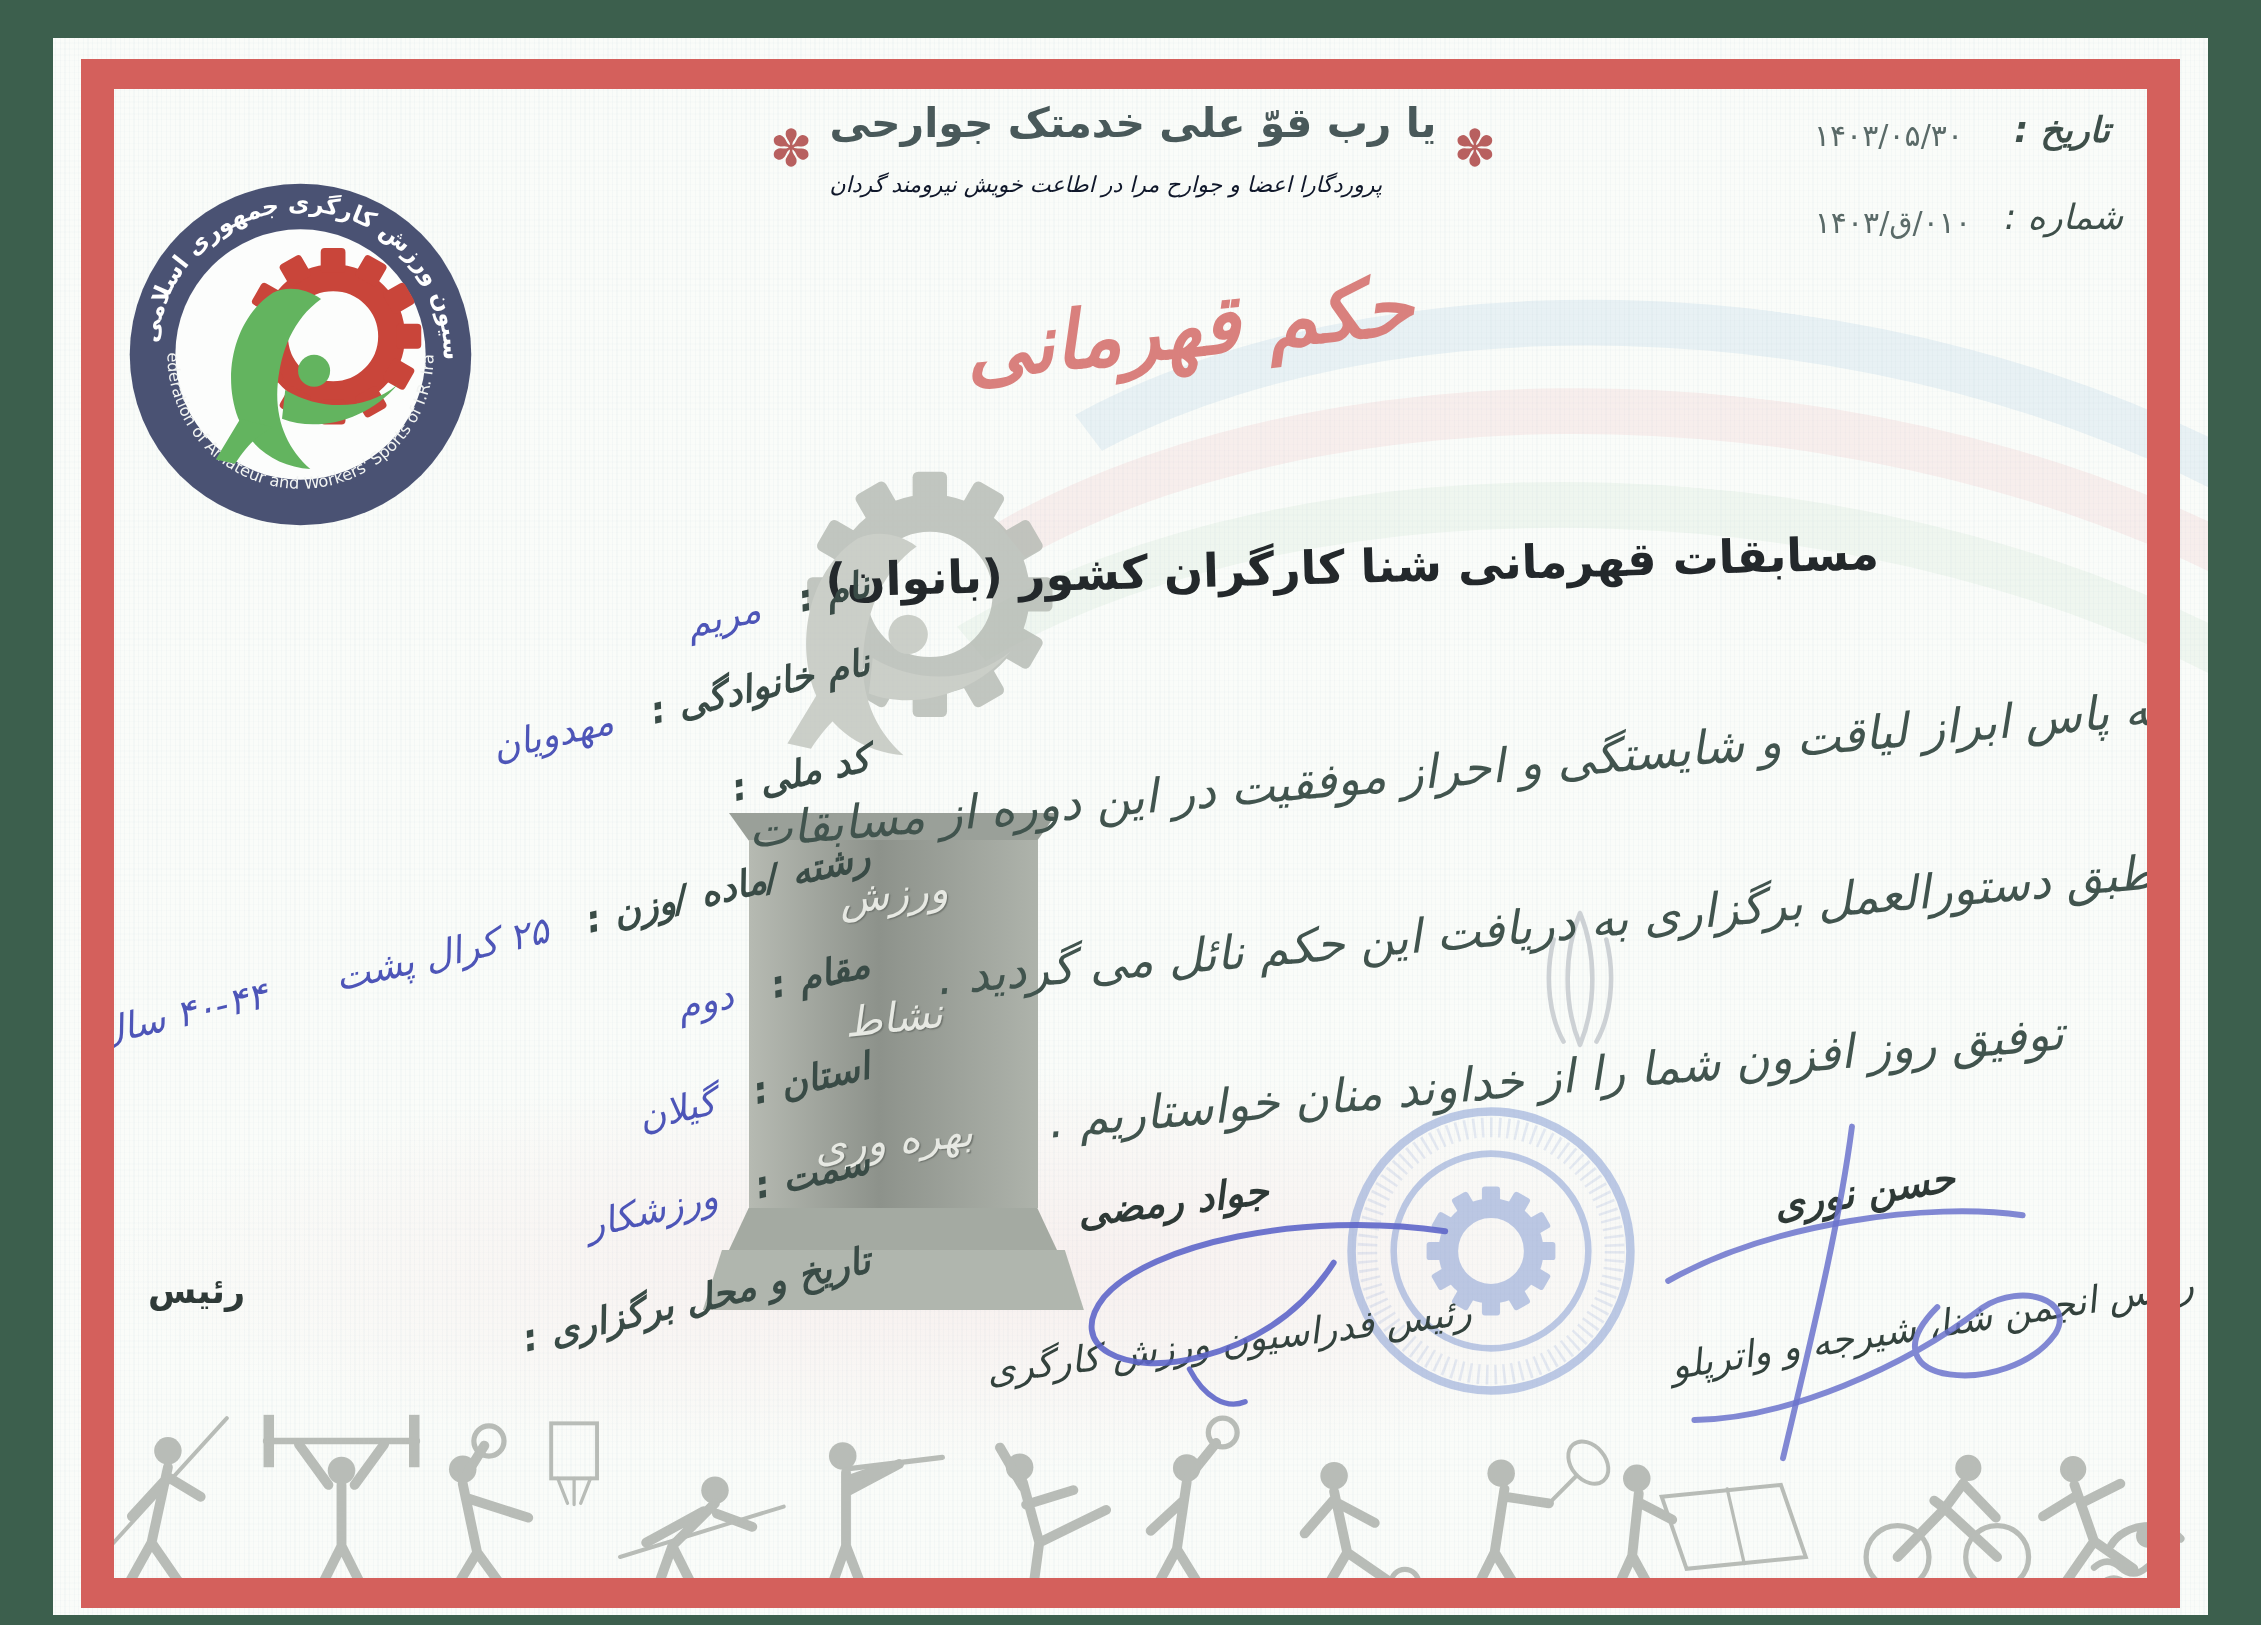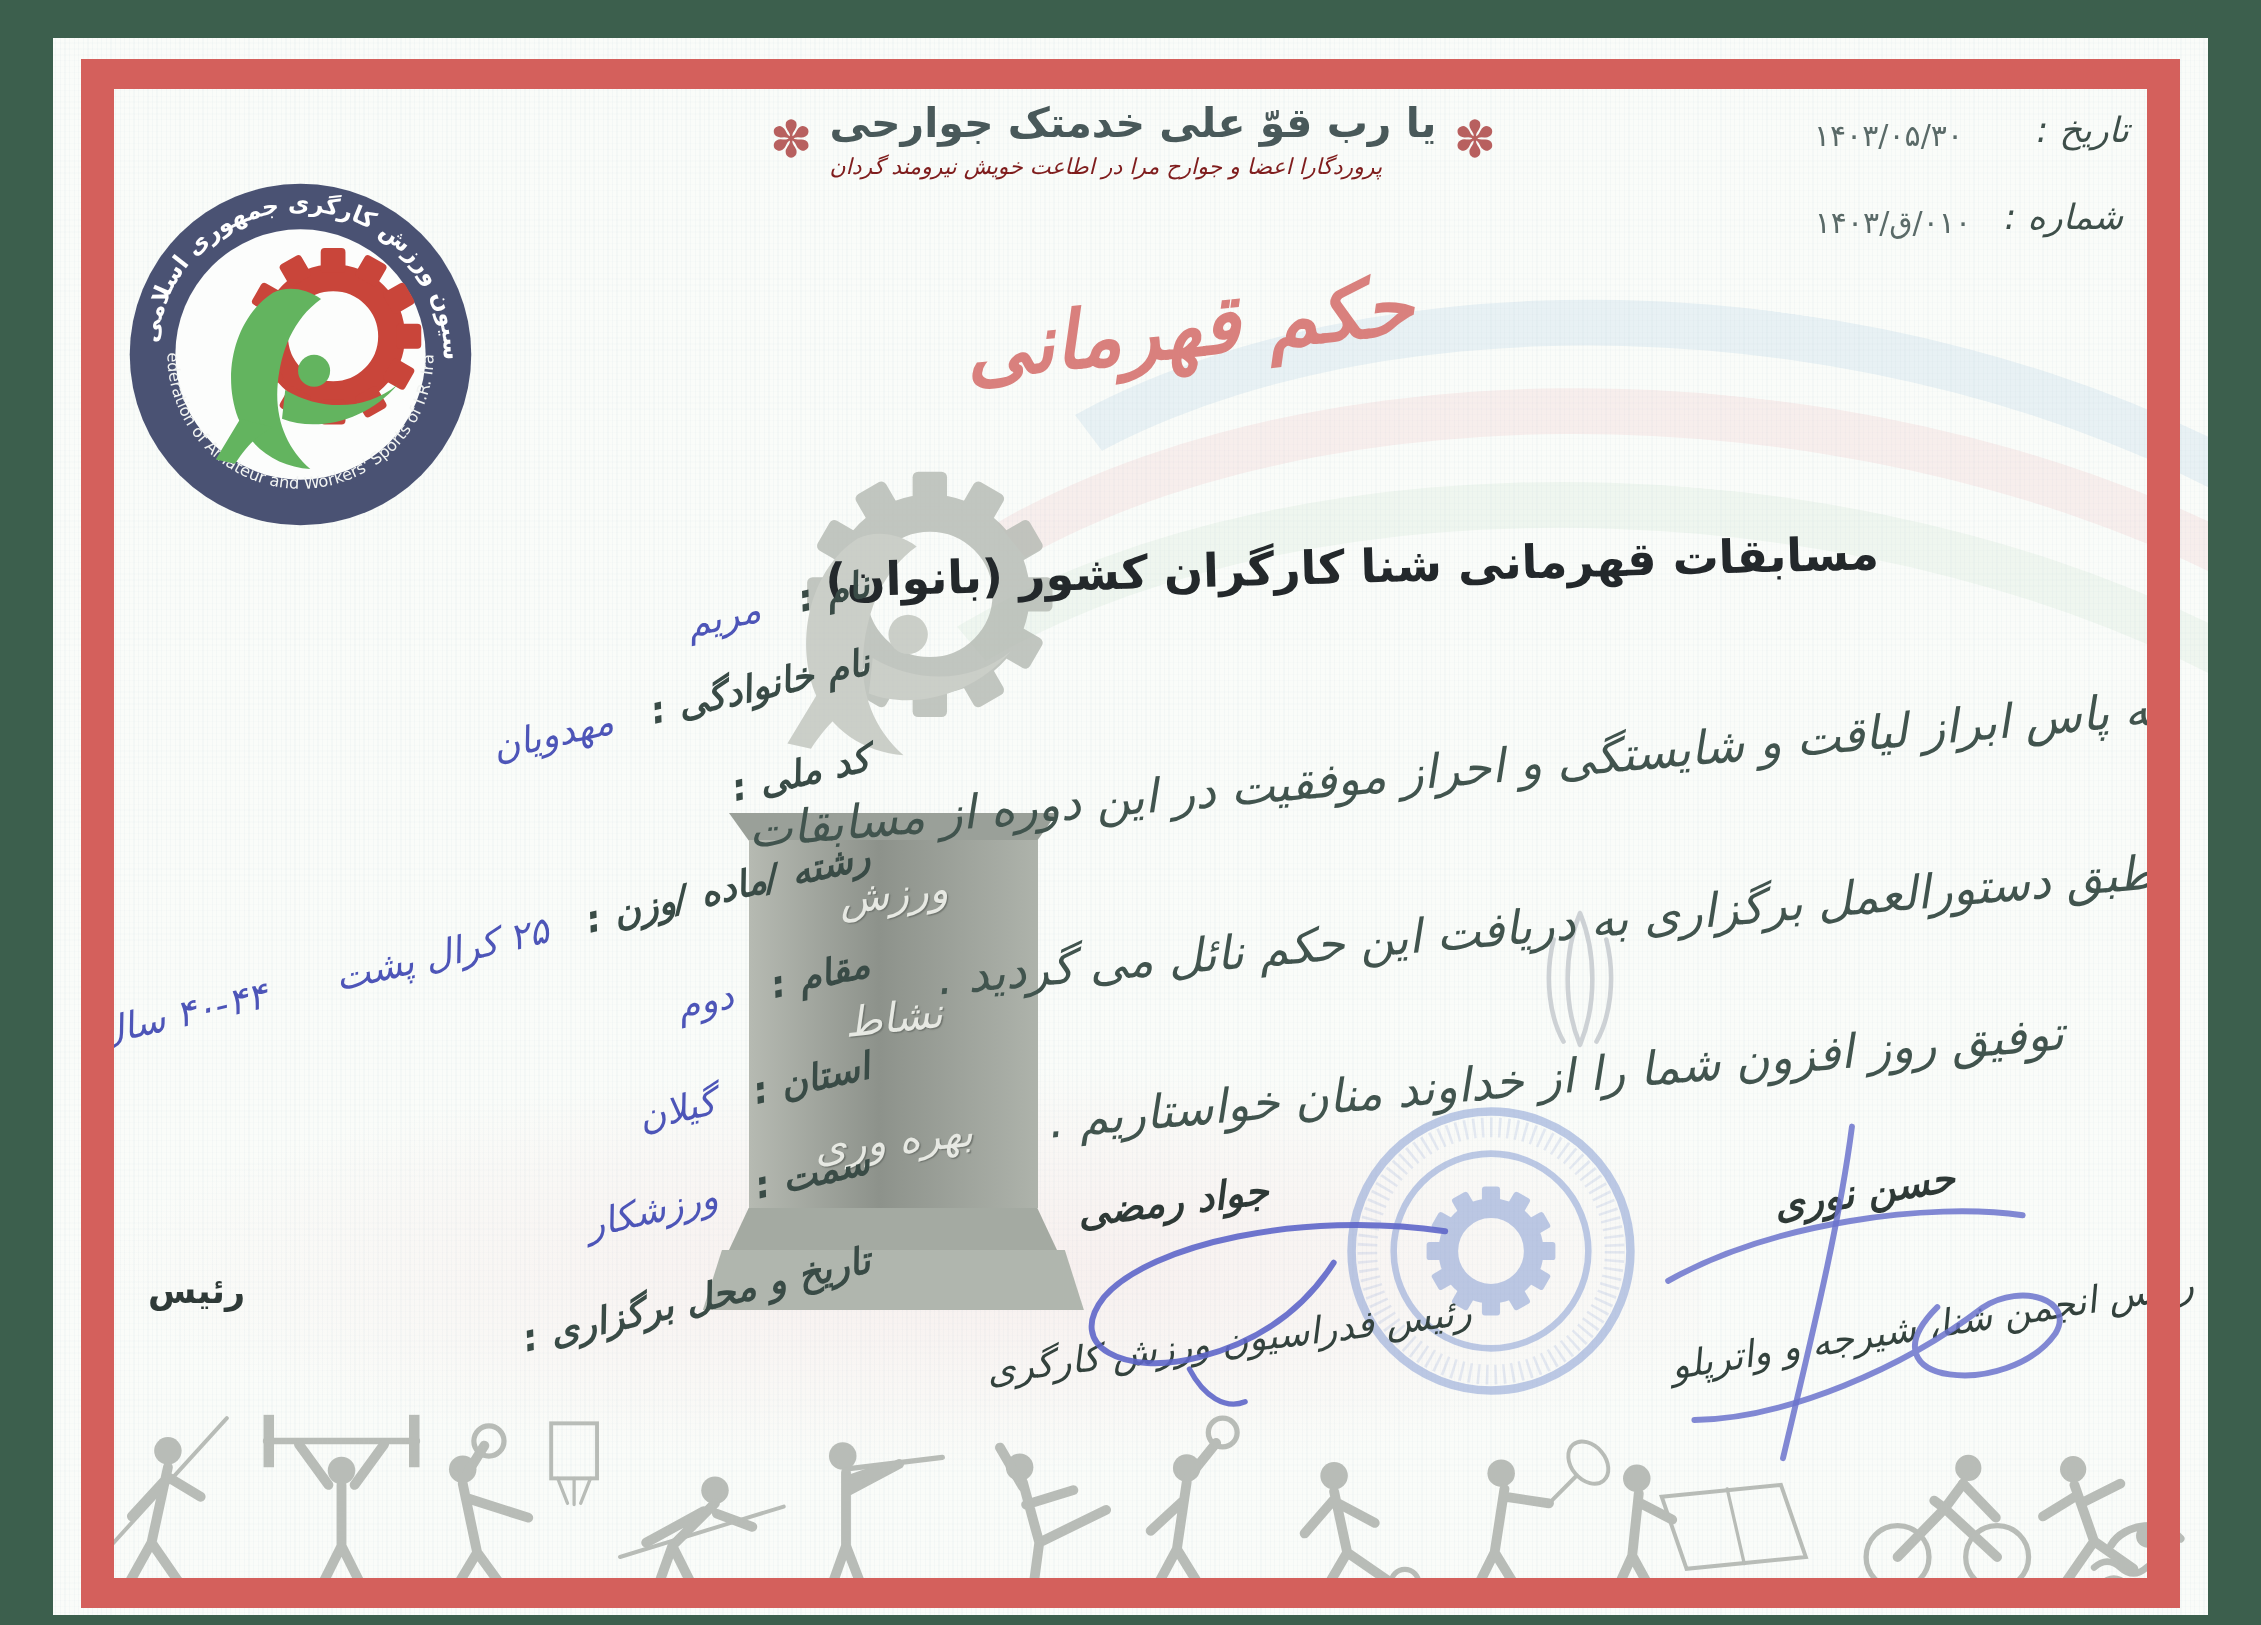--- a/index.html
+++ b/index.html
@@ -24,21 +24,21 @@
     background:radial-gradient(ellipse at 55% 50%, rgba(236,188,193,.20), transparent 70%);}
   .rtl{direction:rtl;}
   
   .hdr-label{position:absolute;z-index:20;font-size:35px;font-style:italic;color:#3e4f4a;}
   .hdr-value{position:absolute;z-index:20;font-size:30px;color:#5a6a68;letter-spacing:2px;font-weight:normal;}
   
   .invocation{position:absolute;left:795px;top:99px;width:676px;z-index:20;display:flex;align-items:center;gap:17px;justify-content:center;}
   .invocation .star{font-size:51px;color:#b8605f;line-height:1;}
   .invocation .mid{text-align:left;}
   .invocation-main{font-size:41px;font-weight:bold;color:#49595a;white-space:nowrap;}
-  .invocation-sub{margin-top:7px;font-size:22px;color:#7f1d1d;font-style:italic;white-space:nowrap;}
+  .invocation-sub{margin-top:25px;font-size:22px;color:#0f172a;font-style:italic;white-space:nowrap;}
   
   .calli-title{position:absolute;left:946px;top:282px;width:486px;z-index:20;text-align:center;
     font-size:80px;font-weight:bold;font-style:italic;color:#d9807d;transform:rotate(-6deg);white-space:nowrap;}
   .event-title{position:absolute;left:1038px;top:537px;width:841px;z-index:20;text-align:center;
     font-size:46px;font-weight:bold;color:#23282b;transform:rotate(-1.5deg);white-space:nowrap;}
   
   .body-line{position:absolute;z-index:20;font-size:47px;font-style:italic;color:#41544e;
     transform:rotate(-5deg);transform-origin:right center;white-space:nowrap;}
   .bl1{right:99px;top:680px;}
   .bl2{right:105px;top:844px;}
@@ -76,21 +76,21 @@
 <body>
 
 <div class="page">
 
   <div class="texture"></div>
   <div class="arc arc1"></div>
   <div class="arc arc2"></div>
   <div class="arc arc3"></div>
   <div class="pink-streak"></div>
 
-  <div class="hdr-label rtl" style="right:132px;top:110px;">تاریخ :</div>
+  <div class="hdr-label rtl" style="right:151px;top:110px;font-weight:bold;">تاریخ :</div>
   <div class="hdr-value rtl" style="right:298px;top:118px;">۱۴۰۳/۰۵/۳۰</div>
   <div class="hdr-label rtl" style="right:138px;top:197px;">شماره :</div>
   <div class="hdr-value rtl" style="right:290px;top:205px;">۰۱۰/ق/۱۴۰۳</div>
 
   <div class="invocation">
     <span class="star">✽</span>
     <span class="mid">
       <div class="invocation-main rtl">یا رب قوّ علی خدمتک جوارحی</div>
       <div class="invocation-sub rtl">پروردگارا اعضا و جوارح مرا در اطاعت خویش نیرومند گردان</div>
     </span>

